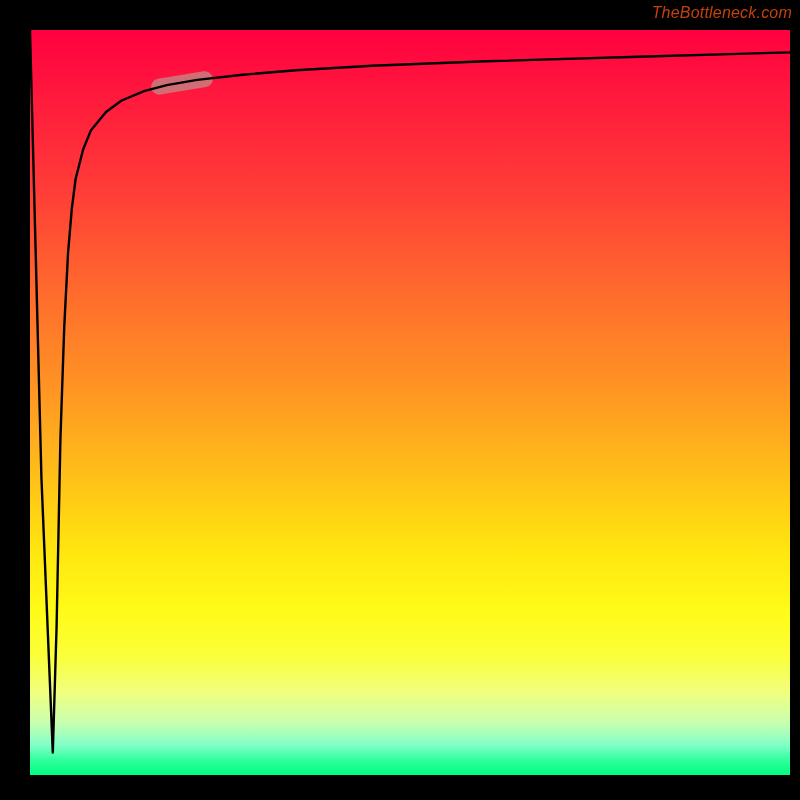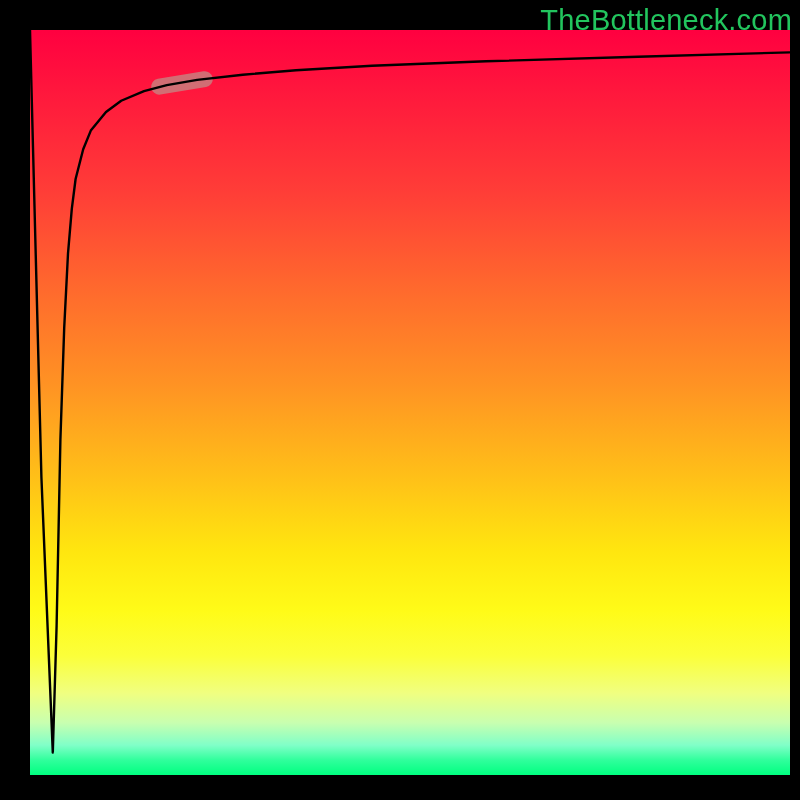--- a/index.html
+++ b/index.html
@@ -54,24 +54,25 @@
     position: absolute;
     left: 0;
     top: 0;
     width: 100%;
     height: 100%;
   }
   .attribution {
     position: absolute;
     top: 4px;
     right: 8px;
-    color: #22c55e;
-    font-size: 29px;
+    color: #c2410c;
+    font-size: 16px;
     font-family: Arial, Helvetica, sans-serif;
     letter-spacing: 0.2px;
+    font-style: italic;
   }
 </style>
 </head>
 <body>
 
 <div class="frame">
 
   <div class="plot-area">
     <div class="gradient"></div>
 

